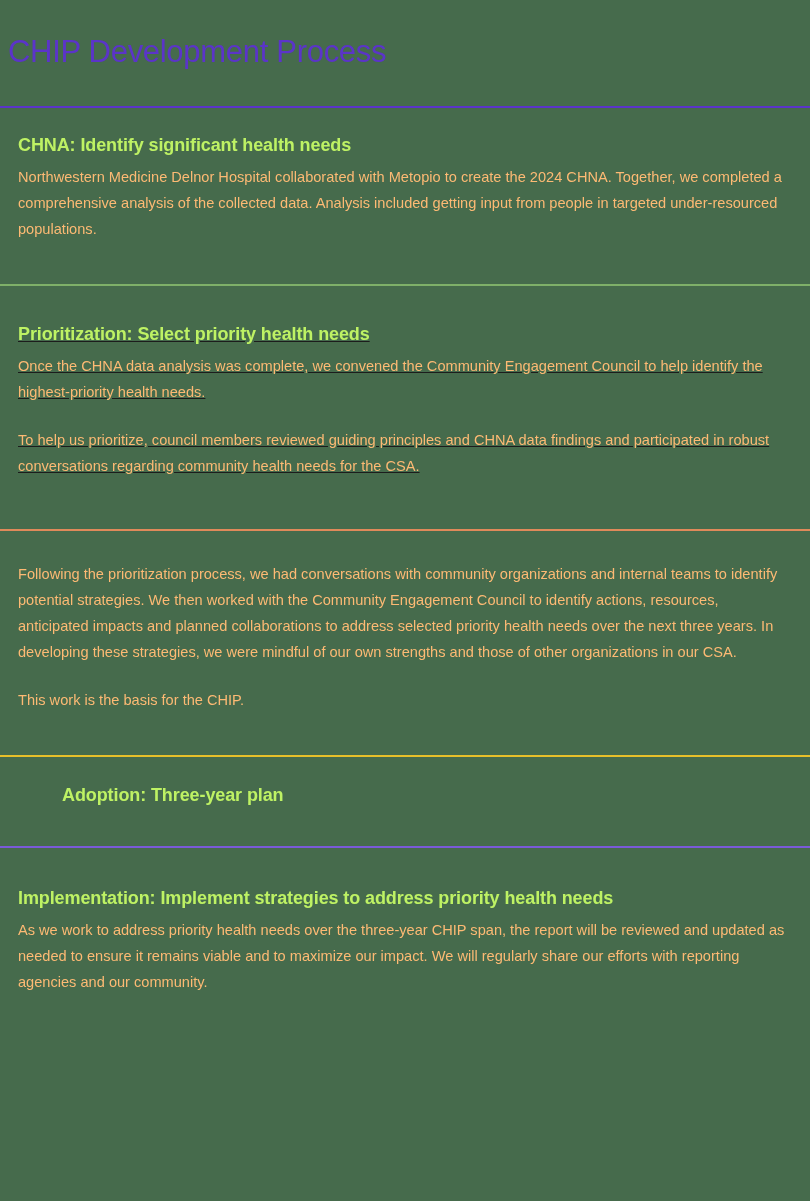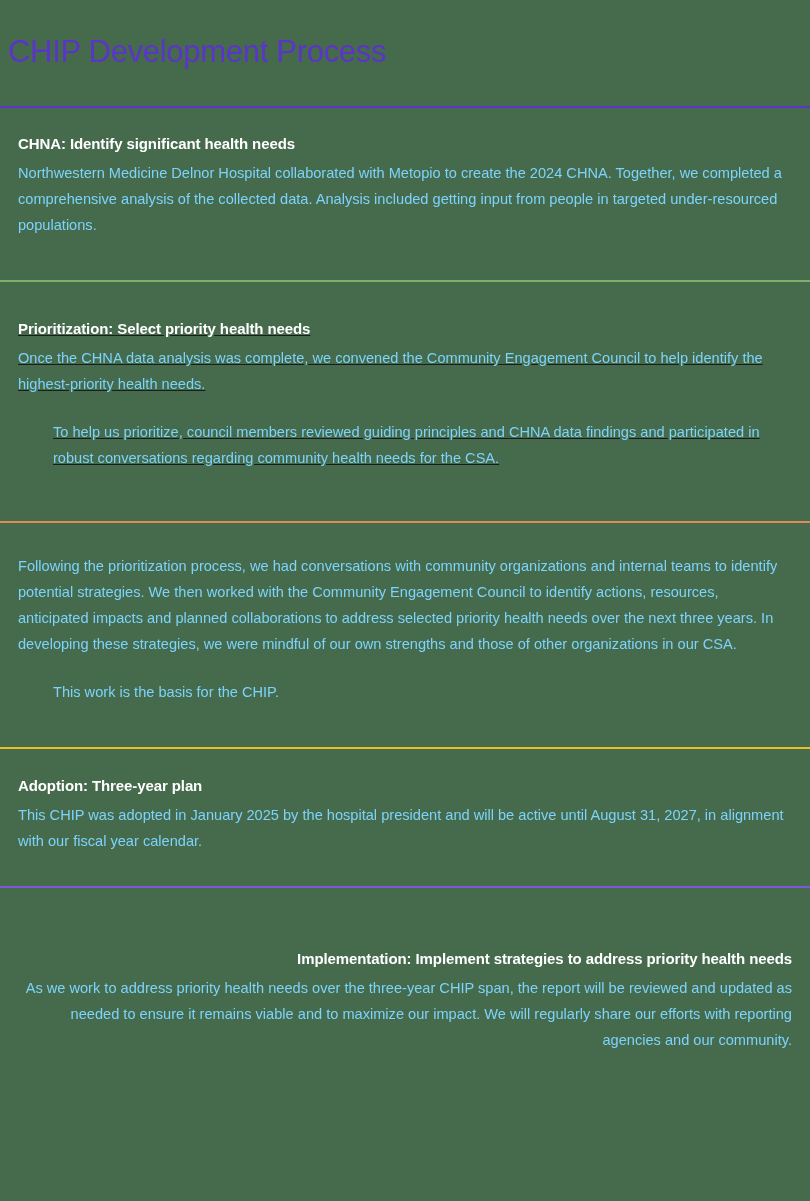--- a/index.html
+++ b/index.html
@@ -32,46 +32,45 @@
     height: 2px;
     width: 810px;
     background: #5b34c9;
     margin-top: 36px;
   }
   .section {
     padding: 0 18px 0 18px;
     box-sizing: border-box;
   }
   .section-head {
-    font-size: 15px;
+    font-size: 18px;
     font-weight: bold;
-    color: #ffffff;
+    color: #bef264;
     letter-spacing: -0.1px;
     margin: 0 0 8px 0;
   }
   .para {
     font-size: 14.6px;
     line-height: 26px;
-    color: #7dd3fc;
+    color: #fdba74;
     margin: 0 0 0 0;
     max-width: 790px;
   }
   .para + .para {
     margin-top: 22px;
-    margin-left: 35px;
   }
   .divider {
     height: 2px;
     width: 810px;
   }
   .sec-chna { padding-top: 27px; }
   .sec-prior { padding-top: 38px; text-decoration: underline; }
   .sec-strategy { padding-top: 30px; }
-  .sec-adoption { padding-top: 28px; }
-  .sec-impl { padding-top: 62px; text-align: right; }
+  .sec-adoption { padding-top: 28px; margin-left: 44px; }
+  .sec-impl { padding-top: 40px; }
   .gap-chna { height: 42px; }
   .gap-prior { height: 50px; }
   .gap-strategy { height: 42px; }
   .gap-adoption { height: 32px; }
 </style>
 </head>
 <body>
 
 <div class="page">
 
@@ -95,21 +94,20 @@
 
   <div class="section sec-strategy">
     <p class="para">Following the prioritization process, we had conversations with community organizations and internal teams to identify potential strategies. We then worked with the Community Engagement Council to identify actions, resources, anticipated impacts and planned collaborations to address selected priority health needs over the next three years. In developing these strategies, we were mindful of our own strengths and those of other organizations in our CSA.</p>
     <p class="para">This work is the basis for the CHIP.</p>
   </div>
   <div class="gap-strategy"></div>
   <div class="divider" style="background:#e8c02a"></div>
 
   <div class="section sec-adoption">
     <div class="section-head">Adoption: Three-year plan</div>
-    <p class="para">This CHIP was adopted in January 2025 by the hospital president and will be active until August 31, 2027, in alignment with our fiscal year calendar.</p>
   </div>
   <div class="gap-adoption"></div>
   <div class="divider" style="background:#7a5ad8"></div>
 
   <div class="section sec-impl">
     <div class="section-head">Implementation: Implement strategies to address priority health needs</div>
     <p class="para">As we work to address priority health needs over the three-year CHIP span, the report will be reviewed and updated as needed to ensure it remains viable and to maximize our impact. We will regularly share our efforts with reporting agencies and our community.</p>
   </div>
 
 </div>

